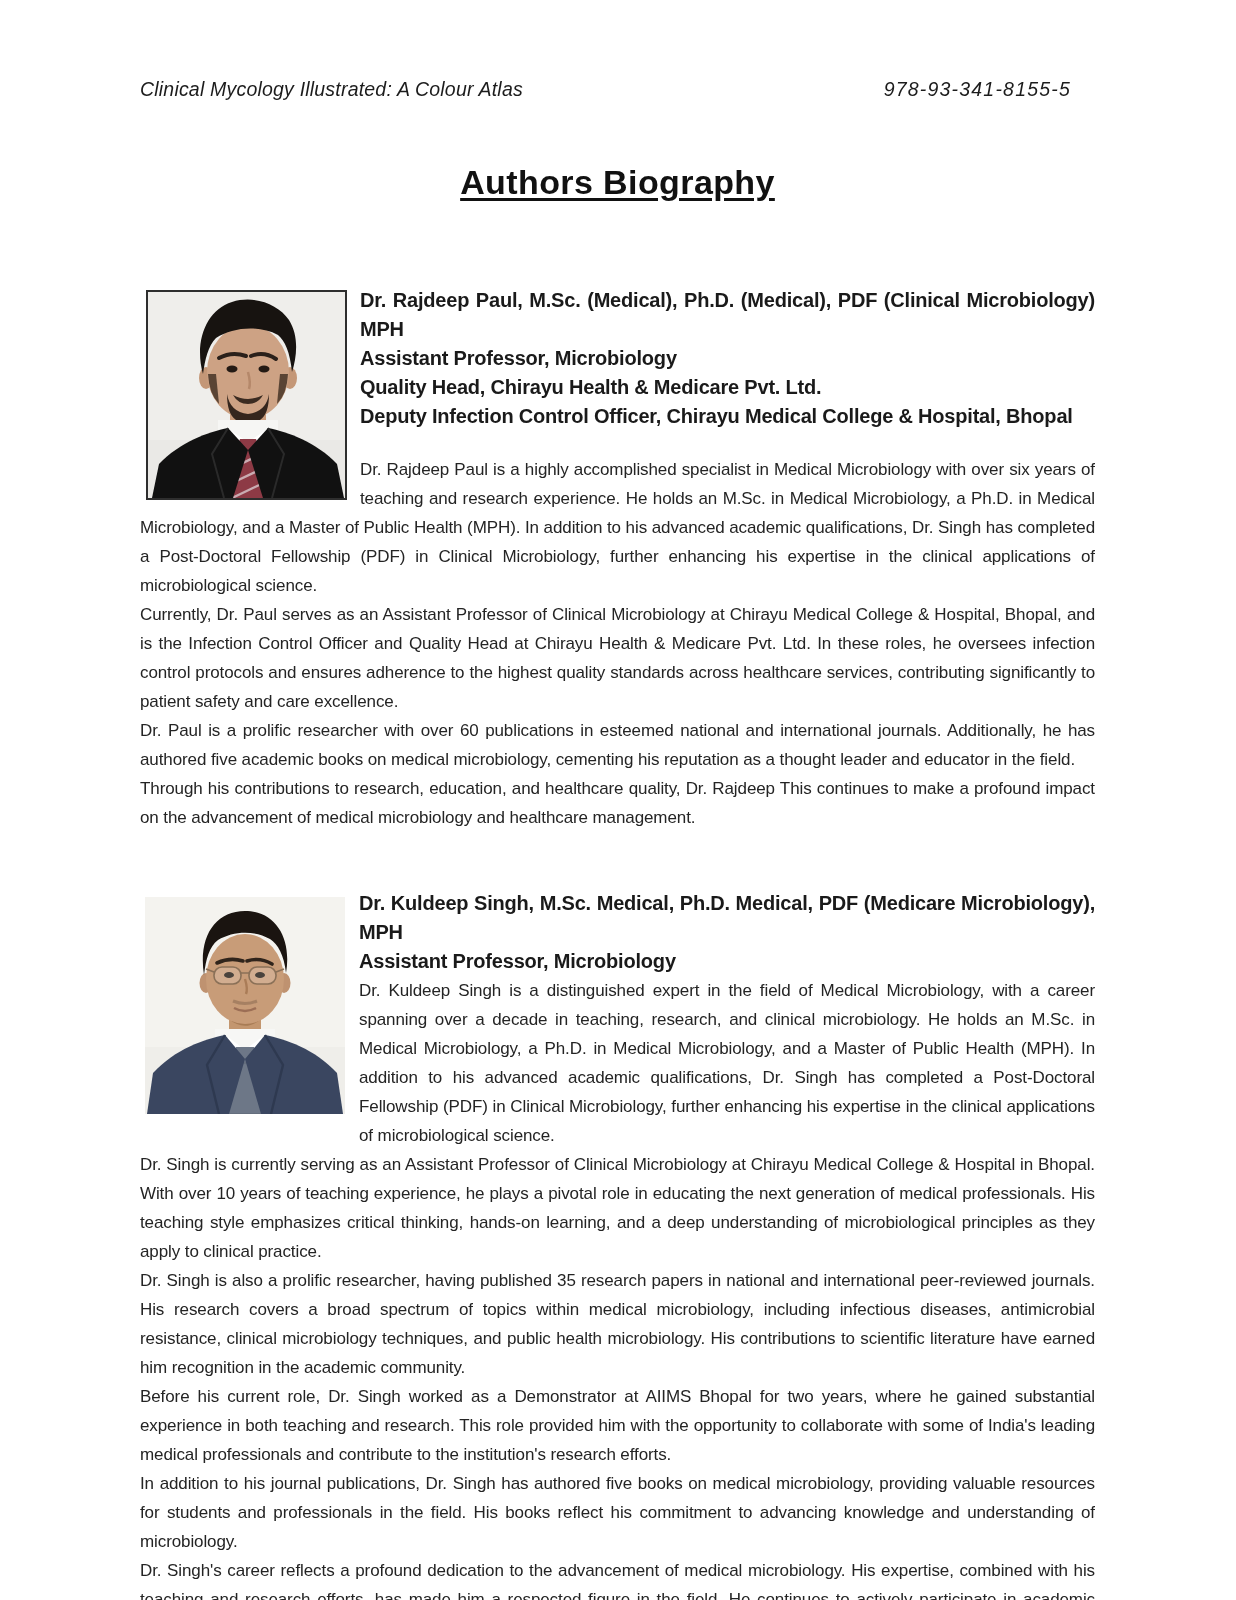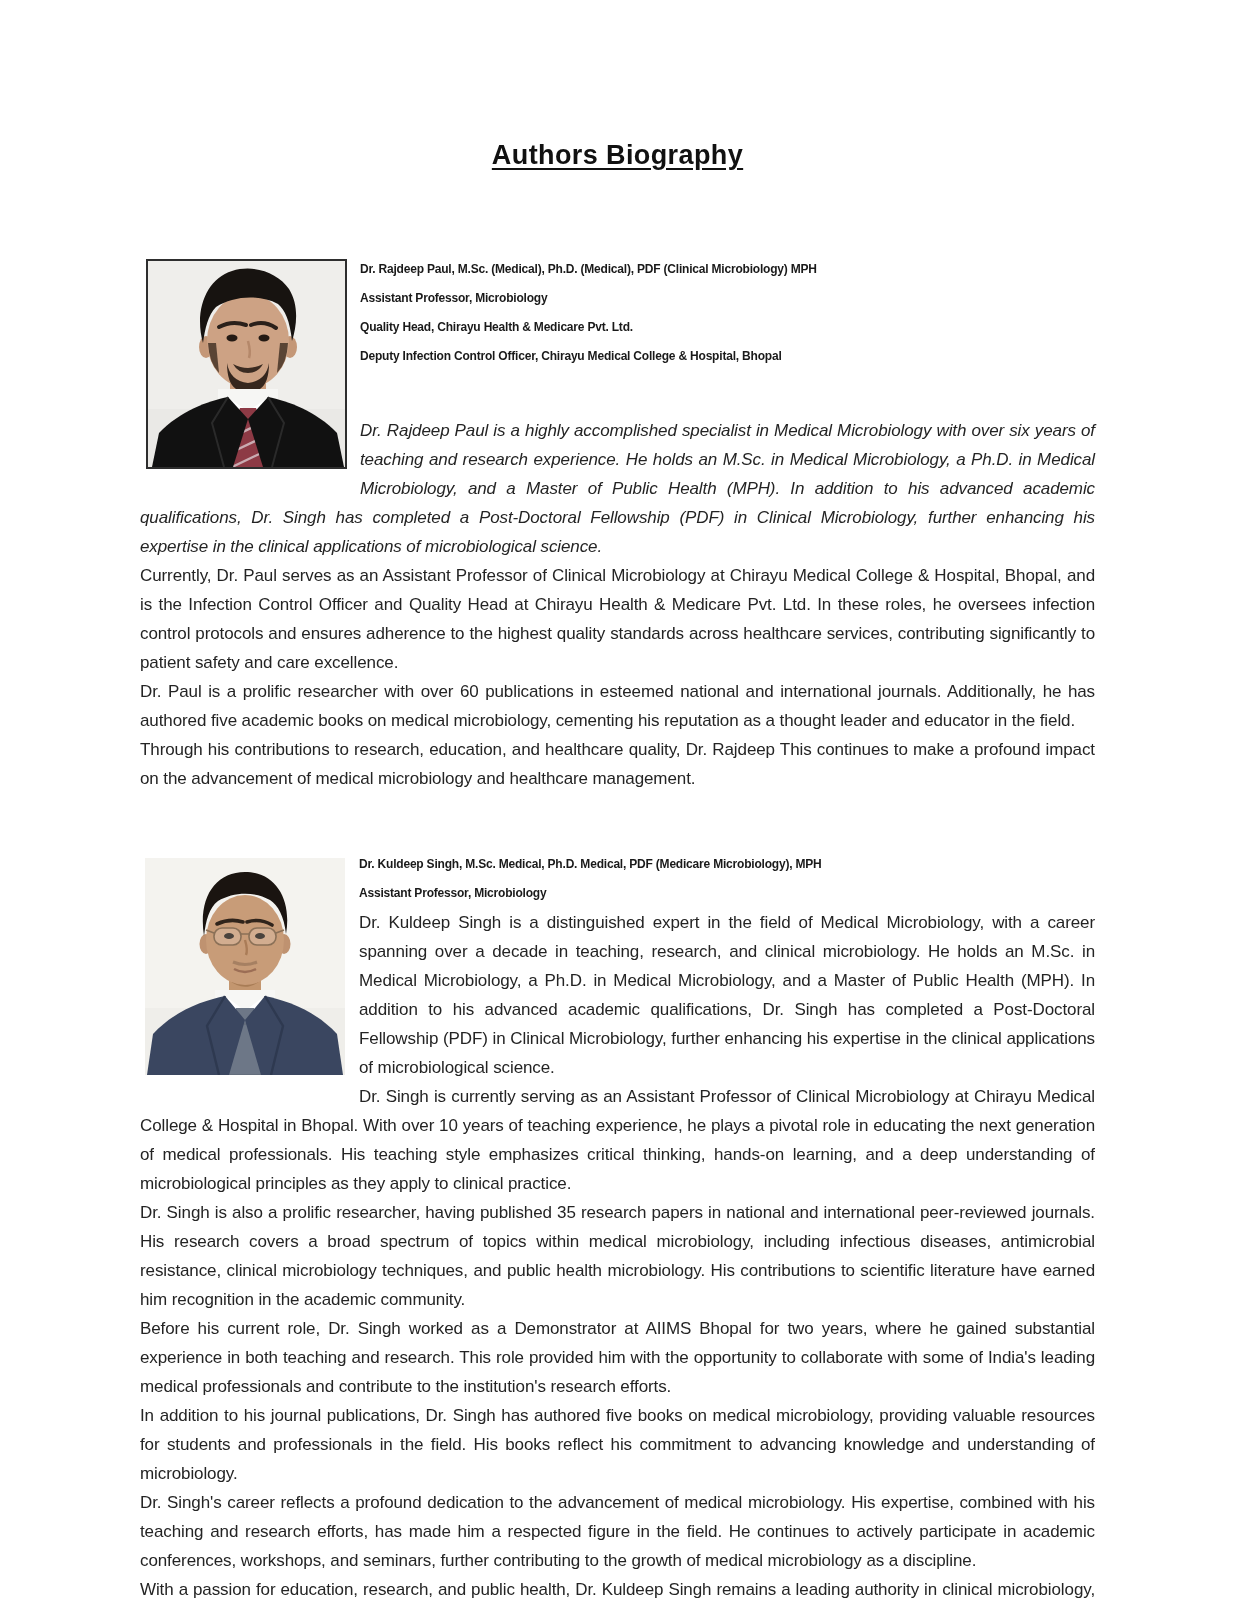--- a/index.html
+++ b/index.html
@@ -11,21 +11,21 @@
   }
   .page { box-sizing:border-box; padding:78px 141px 0 140px; }
 
   .running-header {
     display:flex; justify-content:space-between; align-items:baseline;
     font-style:italic; font-size:19.5px; color:#1c1c1c; letter-spacing:0.2px;
   }
   .isbn { padding-right:24px; letter-spacing:1.2px; }
 
   .page-title {
-    text-align:center; font-size:27px; font-weight:bold; color:#111;
+    text-align:center; font-size:34px; font-weight:bold; color:#111;
     text-decoration:underline; text-underline-offset:4px;
     letter-spacing:0.4px; margin:62px 0 0 0;
   }
 
   .author {
     margin-top:84px; font-size:17px; line-height:29px;
     text-align:justify; letter-spacing:-0.1px; color:#242424;
   }
   .author::after { content:""; display:block; clear:both; }
   .author-2 { margin-top:57px; }
@@ -33,31 +33,35 @@
   .photo { float:left; overflow:hidden; }
   .photo svg { display:block; width:100%; height:100%; }
   .photo-1 {
     width:197px; height:206px; border:2px solid #2e2e2e;
     margin:4px 13px 12px 6px; background:#efeeec;
   }
   .photo-2 {
     width:200px; height:217px; margin:8px 14px 34px 5px; background:#f4f3ef;
   }
 
-  .author-heading { font-weight:bold; font-size:12px; letter-spacing:-0.2px; color:#1a1a1a; }
+  .author-heading { font-weight:bold; font-size:20px; letter-spacing:-0.2px; color:#1a1a1a; }
   .author-heading .hline { line-height:29px; }
 
   p { margin:0; }
-  .para-gap { margin-top:45px;font-style:italic; }
+  .para-gap { margin-top:24px; }
 </style>
 </head>
 <body>
 
 <div class="page">
 
+  <div class="running-header">
+    <span class="book-title">Clinical Mycology Illustrated: A Colour Atlas</span>
+    <span class="isbn">978-93-341-8155-5</span>
+  </div>
 
   <h1 class="page-title">Authors Biography</h1>
 
   <section class="author author-1">
     <div class="photo photo-1">
       <svg viewBox="0 0 197 206" preserveAspectRatio="none">
         <rect width="197" height="206" fill="#efeeeb"></rect>
         <rect y="148" width="197" height="58" fill="#eae9e6"></rect>
 
         <rect x="82" y="110" width="36" height="34" fill="#c99c7c"></rect>

